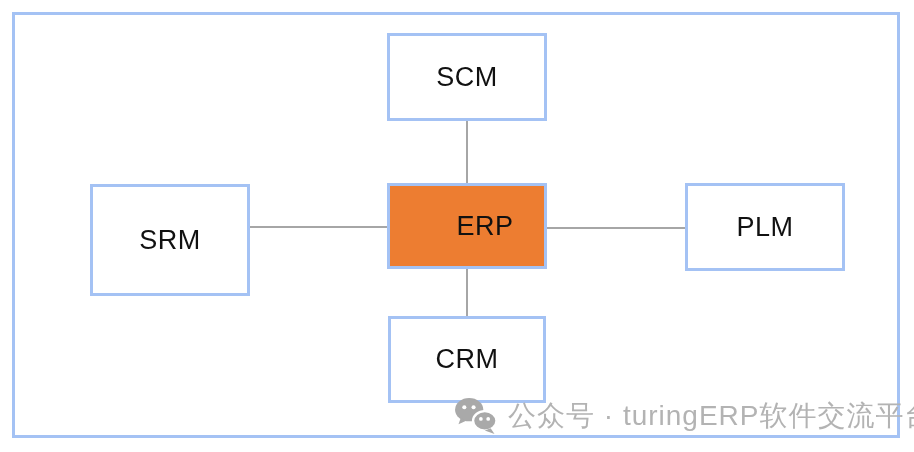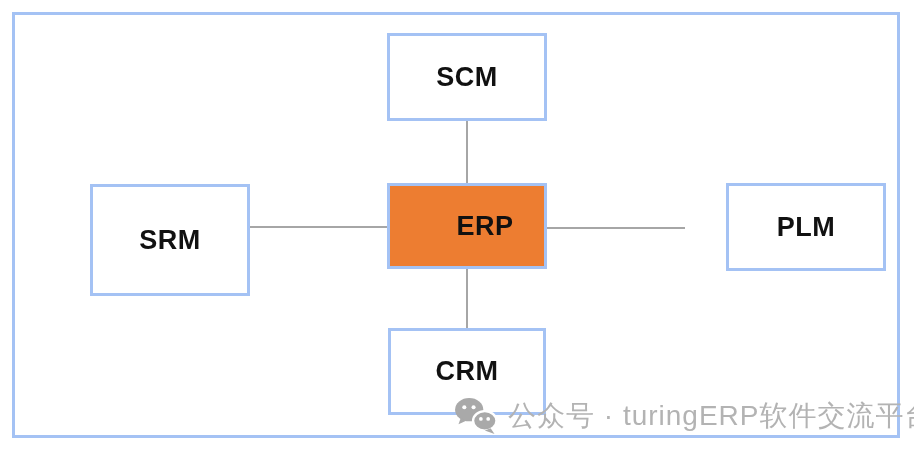--- a/index.html
+++ b/index.html
@@ -18,29 +18,29 @@
   }
   .frame{
     position:absolute;left:12px;top:12px;width:888px;height:426px;
     border:3px solid var(--frame-border);box-sizing:border-box;background:transparent;
   }
   .node{
     position:absolute;box-sizing:border-box;
     border:3px solid var(--node-border);
     background:var(--node-fill);
     display:flex;align-items:center;justify-content:center;
-    font-size:27px;font-weight:700;color:var(--label);
+    font-size:27px;font-weight:400;color:var(--label);
     letter-spacing:0.5px;
   }
   .node.center{background:var(--erp-fill);padding-left:36px;}
   .node.scm{left:387px;top:33px;width:160px;height:88px;}
   .node.erp{left:387px;top:183px;width:160px;height:86px;}
   .node.srm{left:90px;top:184px;width:160px;height:112px;}
-  .node.plm{left:685px;top:183px;width:160px;height:88px;margin-left:41px;}
-  .node.crm{left:388px;top:328px;width:158px;height:87px;}
+  .node.plm{left:685px;top:183px;width:160px;height:88px;}
+  .node.crm{left:388px;top:316px;width:158px;height:87px;}
   .connector{position:absolute;background:var(--connector);}
   .connector.v{width:2px;}
   .connector.h{height:2px;}
   .conn-scm-erp{left:466px;top:121px;height:62px;}
   .conn-erp-crm{left:466px;top:269px;height:63px;}
   .conn-srm-erp{left:250px;top:226px;width:137px;}
   .conn-erp-plm{left:546px;top:227px;width:139px;}
   .watermark{
     position:absolute;left:454px;top:396px;height:40px;
     display:flex;align-items:center;gap:9px;z-index:5;

